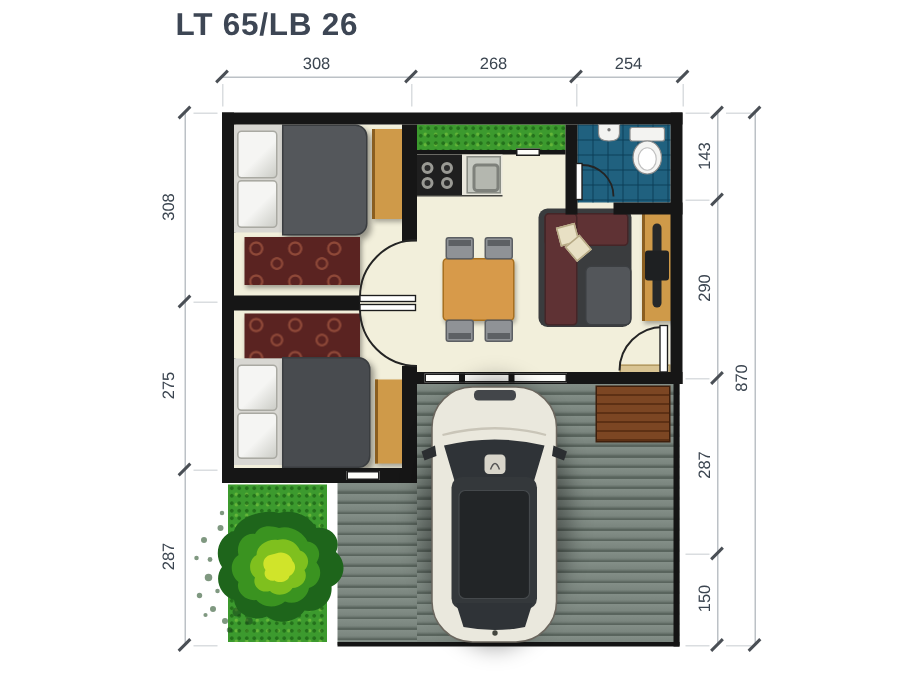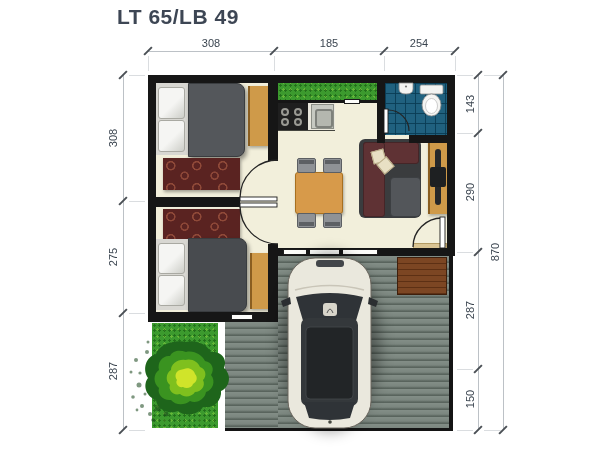--- a/index.html
+++ b/index.html
@@ -35,21 +35,21 @@
   .tick{position:absolute;width:11px;height:2px;background:#4a4f55;transform:translate(-50%,-50%) rotate(-45deg)}
   #title{position:absolute;left:117px;top:5px;font-size:21px;font-weight:bold;letter-spacing:.5px;color:#3d4654}
   .burner{position:absolute;width:8px;height:8px;border:2px solid #9a9a94;border-radius:50%;background:#2c2c2c;box-sizing:border-box}
   svg{position:absolute;left:0;top:0;pointer-events:none}
 </style>
 </head>
 <body>
 
 <div id="stage">
 
-  <div id="title">LT 65/LB 49</div>
+  <div id="title">LT 65/LB 26</div>
 
   <div class="dline" style="left:148px;top:51px;width:307px;height:1px"></div>
   <div class="dline" style="left:123px;top:75px;width:1px;height:355px"></div>
   <div class="dline" style="left:478px;top:75px;width:1px;height:355px"></div>
   <div class="dline" style="left:503px;top:75px;width:1px;height:355px"></div>
 
   <div class="dext" style="left:148px;top:56px;width:1px;height:15px"></div>
   <div class="dext" style="left:274px;top:56px;width:1px;height:15px"></div>
   <div class="dext" style="left:384px;top:56px;width:1px;height:15px"></div>
   <div class="dext" style="left:455px;top:56px;width:1px;height:15px"></div>
@@ -75,21 +75,21 @@
   <div class="tick" style="left:123px;top:430px"></div>
   <div class="tick" style="left:478px;top:75px"></div>
   <div class="tick" style="left:478px;top:133px"></div>
   <div class="tick" style="left:478px;top:252px"></div>
   <div class="tick" style="left:478px;top:369px"></div>
   <div class="tick" style="left:478px;top:430px"></div>
   <div class="tick" style="left:503px;top:75px"></div>
   <div class="tick" style="left:503px;top:430px"></div>
 
   <div class="dlab" style="left:211px;top:43px">308</div>
-  <div class="dlab" style="left:329px;top:43px">185</div>
+  <div class="dlab" style="left:329px;top:43px">268</div>
   <div class="dlab" style="left:419px;top:43px">254</div>
   <div class="dlab v" style="left:113px;top:138px">308</div>
   <div class="dlab v" style="left:113px;top:257px">275</div>
   <div class="dlab v" style="left:113px;top:371px">287</div>
   <div class="dlab v" style="left:470px;top:104px">143</div>
   <div class="dlab v" style="left:470px;top:192px">290</div>
   <div class="dlab v" style="left:470px;top:310px">287</div>
   <div class="dlab v" style="left:470px;top:399px">150</div>
   <div class="dlab v" style="left:495px;top:252px">870</div>
 

